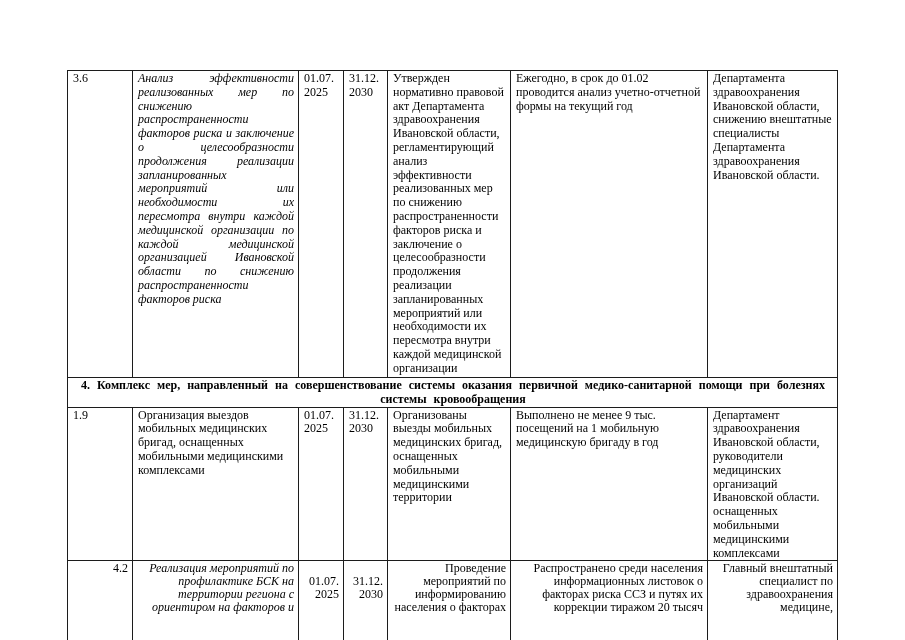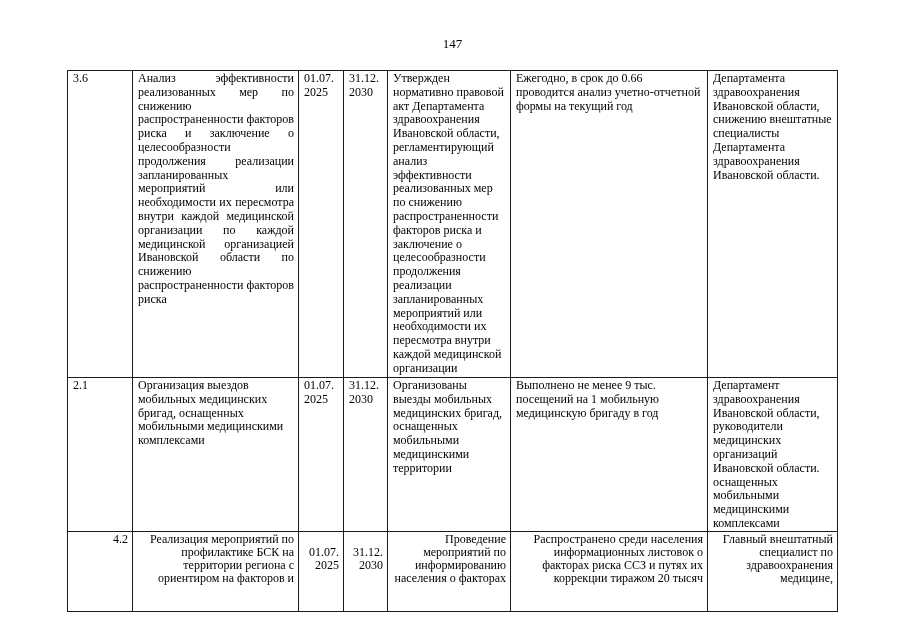--- a/index.html
+++ b/index.html
@@ -38,21 +38,21 @@
   table.plan-table td {
     border: 1.5px solid #1c1c1c;
     vertical-align: top;
     padding: 1px 4px 0 5px;
     font-size: 12px;
     line-height: 1.15;
     word-wrap: break-word;
     overflow: hidden;
   }
   td.cell-num { padding-left: 8px; }
-  td.cell-justify { text-align: justify; }
+  td.cell-justify { text-align: justify; font-style: italic; }
   .pre { white-space: pre-line; }
   tr.row-main  { height: 307px; margin-left: 36px; }
   tr.row-sect  { height: 24px; }
   tr.row-mid   { height: 152px; }
   tr.row-last  { height: 52px; }
   tr.row-last td { line-height: 13px; }
   tr.row-last .clip { height: 52px; overflow: hidden; text-align: right; }
   td.section-cell {
     font-weight: bold;
     text-align: center;
@@ -61,21 +61,20 @@
     padding: 1px 2px;
     word-spacing: 4px;
     white-space: pre-line;
   }
 </style>
 </head>
 <body>
 
 <div class="page">
 
-  <div class="page-number">147</div>
 
   <table class="plan-table">
     <colgroup>
       <col style="width:65px">
       <col style="width:166px">
       <col style="width:45px">
       <col style="width:44px">
       <col style="width:123px">
       <col style="width:197px">
       <col style="width:130px">
@@ -83,27 +82,31 @@
     <tbody>
 
       <tr class="row-main">
         <td class="cell-num">3.6</td>
         <td class="cell-justify">Анализ эффективности реализованных мер по снижению распространенности факторов риска и заключение о целесообразности продолжения реализации запланированных мероприятий или необходимости их пересмотра внутри каждой медицинской организации по каждой медицинской организацией Ивановской области по снижению распространенности факторов риска</td>
         <td class="pre">01.07.
 2025</td>
         <td class="pre">31.12.
 2030</td>
         <td>Утвержден нормативно правовой акт Департамента здравоохранения Ивановской области, регламентирующий анализ эффективности реализованных мер по снижению распространенности факторов риска и заключение о целесообразности продолжения реализации запланированных мероприятий или необходимости их пересмотра внутри каждой медицинской организации</td>
-        <td>Ежегодно, в срок до 0.66 проводится анализ учетно-отчетной формы на текущий год</td>
+        <td>Ежегодно, в срок до 01.02 проводится анализ учетно-отчетной формы на текущий год</td>
         <td>Департамента здравоохранения Ивановской области, снижению внештатные специалисты Департамента здравоохранения Ивановской области.</td>
       </tr>
 
+      <tr class="row-sect">
+        <td class="section-cell" colspan="7">4. Комплекс мер, направленный на совершенствование системы оказания первичной медико-санитарной помощи при болезнях
+системы кровообращения</td>
+      </tr>
 
       <tr class="row-mid">
-        <td class="cell-num">2.1</td>
+        <td class="cell-num">1.9</td>
         <td>Организация выездов мобильных медицинских бригад, оснащенных мобильными медицинскими комплексами</td>
         <td class="pre">01.07.
 2025</td>
         <td class="pre">31.12.
 2030</td>
         <td>Организованы выезды мобильных медицинских бригад, оснащенных мобильными медицинскими территории</td>
         <td>Выполнено не менее 9 тыс. посещений на 1 мобильную медицинскую бригаду в год</td>
         <td>Департамент здравоохранения Ивановской области, руководители медицинских организаций Ивановской области. оснащенных мобильными медицинскими комплексами</td>
       </tr>
 

